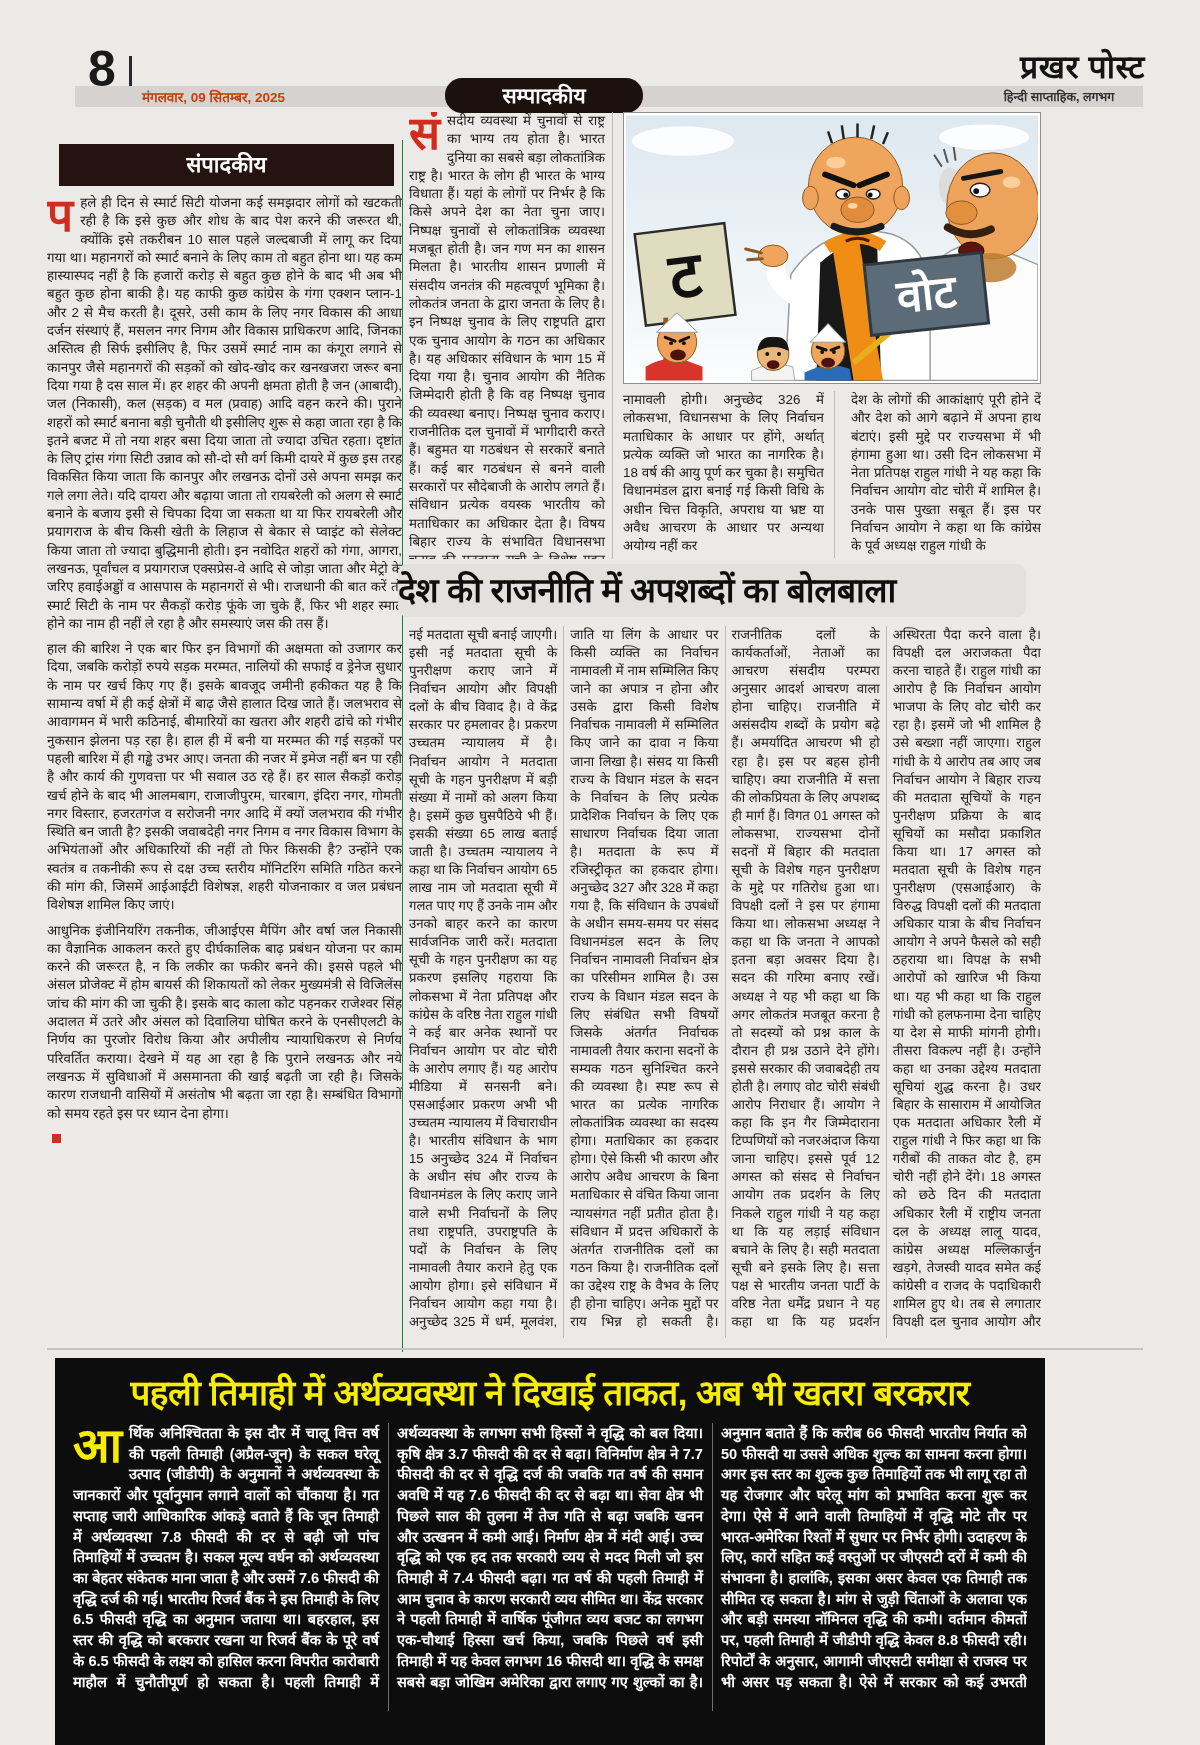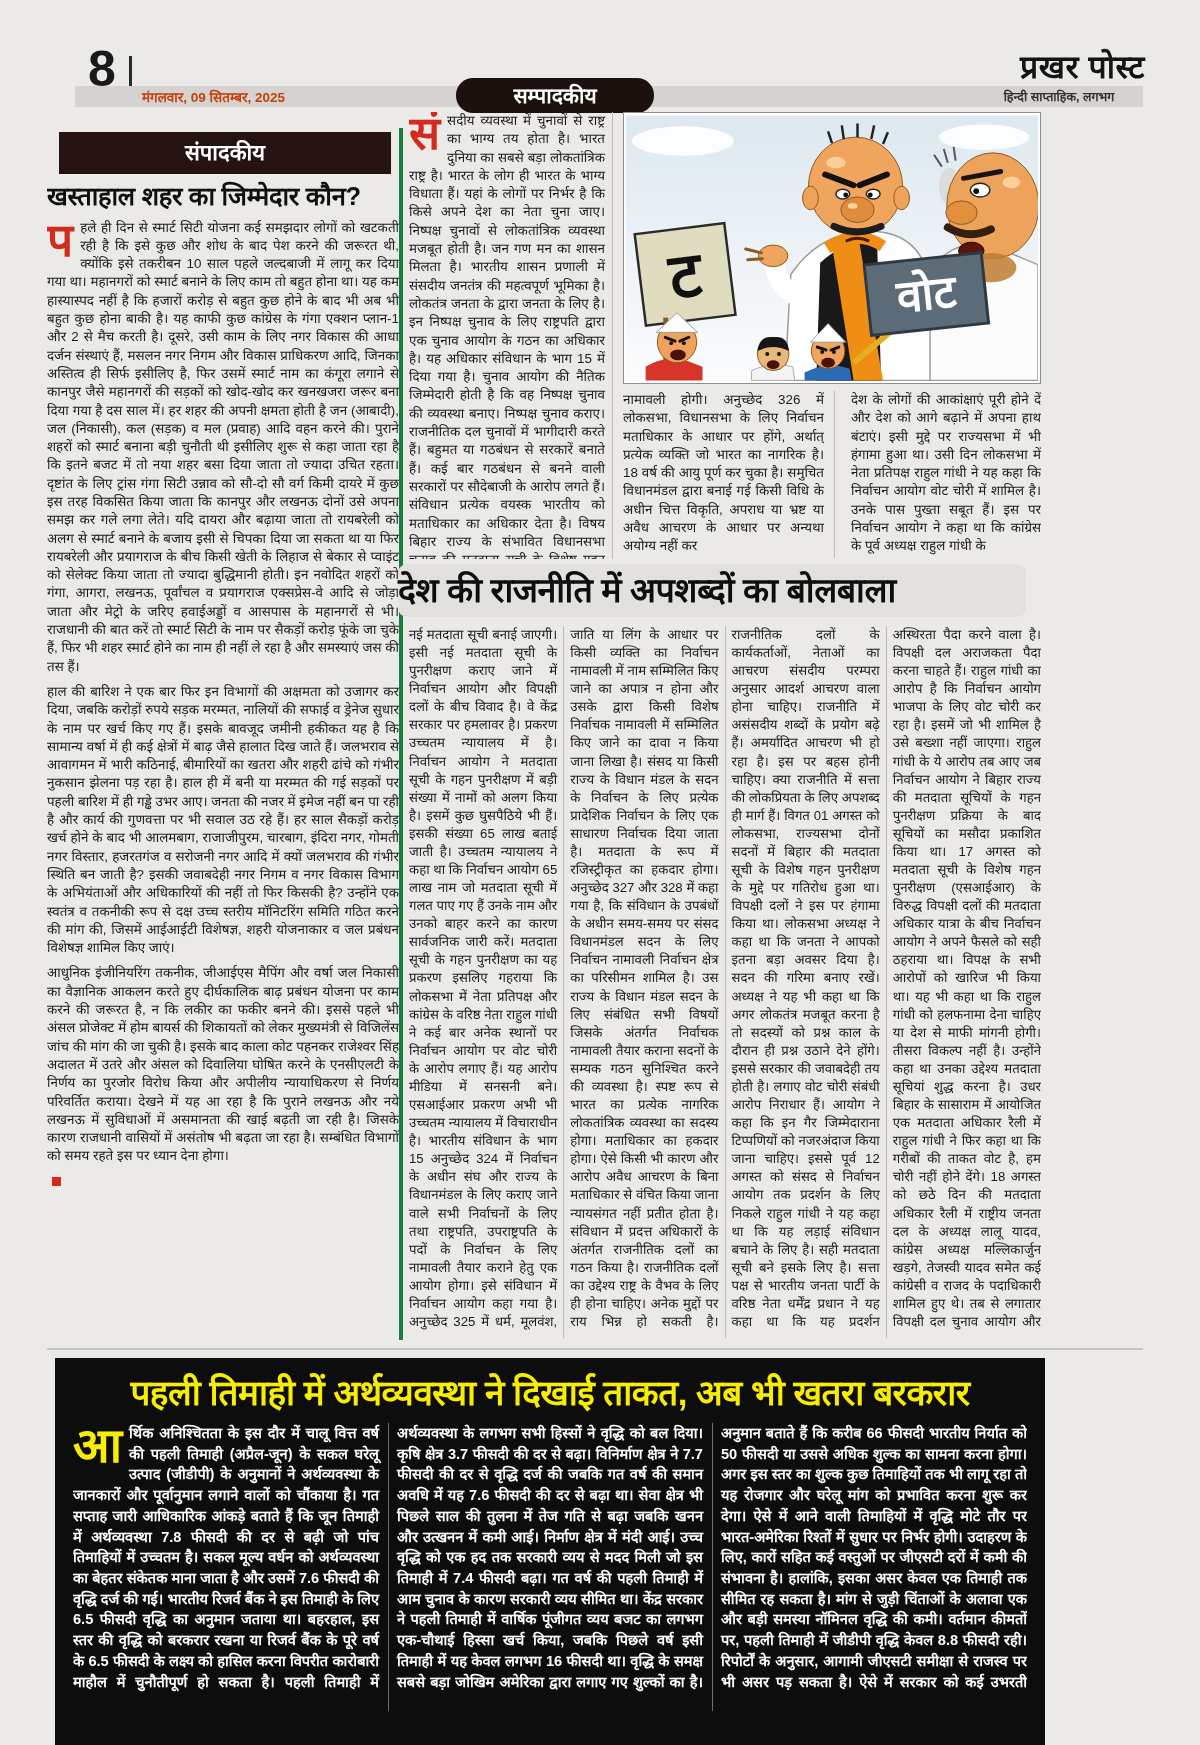--- a/index.html
+++ b/index.html
@@ -3,28 +3,28 @@
 <meta charset="utf-8">
 <style>
   html,body{margin:0;padding:0;background:#d8d6d4;}
   .page{position:relative;width:1200px;height:1745px;margin:0 auto;background:#eceae7;
         font-family:"Liberation Sans","DejaVu Sans",sans-serif;color:#1b1b1b;overflow:hidden;}
   
   .page-num{position:absolute;left:88px;top:44px;font-size:50px;font-weight:bold;color:#1a1a1a;line-height:1;}
   .num-bar{position:absolute;left:129px;top:56px;width:3px;height:46px;background:#2a2a2a;}
   .gray-band{position:absolute;left:75px;top:86px;width:1068px;height:21px;background:#d5d2cf;}
   .page-date{position:absolute;left:142px;top:88px;font-size:13.5px;font-weight:bold;color:#c2410c;}
-  .section-pill{position:absolute;left:456px;top:78px;width:198px;height:35px;background:#1d110d;color:#fff;
+  .section-pill{position:absolute;left:445px;top:78px;width:198px;height:35px;background:#1d110d;color:#fff;
         border-radius:17px;text-align:center;line-height:35px;font-size:21px;font-weight:bold;}
   .masthead-title{position:absolute;left:960px;top:44px;width:185px;text-align:right;
         font-size:32px;font-weight:700;color:#141414;letter-spacing:.5px;}
   .masthead-sub{position:absolute;left:975px;top:88px;width:168px;text-align:center;
         font-size:12.5px;font-weight:bold;color:#333;}
   
-  .editorial{position:absolute;left:47px;top:128px;width:356px;height:1212px;border-right:4px solid #15803d;
+  .editorial{position:absolute;left:47px;top:140px;width:356px;height:1212px;border-right:1px solid #15803d;
         box-sizing:border-box;overflow:hidden;}
   .ed-label-box{margin:4px 8px 8px 12px;height:42px;background:#241310;color:#fff;text-align:center;
         line-height:42px;font-size:22px;font-weight:bold;}
   .ed-headline{margin:2px 0 8px 0;font-size:25.5px;line-height:1.12;font-weight:900;color:#101010;
         letter-spacing:-.3px;}
   .body-text{font-size:13.4px;line-height:1.365;text-align:justify;color:#1c1c1c;}
   .body-text p{margin:0 0 7px 0;}
   .dropcap{float:left;font-weight:bold;line-height:.82;margin:3px 7px 0 0;}
   .dropcap.red{color:#d22c1f;font-size:46px;}
   .dropcap.yellow{color:#f7ed00;font-size:48px;}
@@ -63,21 +63,20 @@
   <div class="page-num">8</div>
   <div class="num-bar"></div>
   <div class="gray-band"></div>
   <div class="page-date">मंगलवार, 09 सितम्बर, 2025</div>
   <div class="section-pill">सम्पादकीय</div>
   <div class="masthead-title">प्रखर पोस्ट</div>
   <div class="masthead-sub">हिन्दी साप्ताहिक, लगभग</div>
 
   <div class="editorial">
     <div class="ed-label-box">संपादकीय</div>
-    <div class="ed-headline">खस्ताहाल शहर का जिम्मेदार कौन?</div>
     <div class="body-text">
       <span class="dropcap red">प</span>
       <span><p>हले ही दिन से स्मार्ट सिटी योजना कई समझदार लोगों को खटकती रही है कि इसे कुछ और शोध के बाद पेश करने की जरूरत थी, क्योंकि इसे तकरीबन 10 साल पहले जल्दबाजी में लागू कर दिया गया था। महानगरों को स्मार्ट बनाने के लिए काम तो बहुत होना था। यह कम हास्यास्पद नहीं है कि हजारों करोड़ से बहुत कुछ होने के बाद भी अब भी बहुत कुछ होना बाकी है। यह काफी कुछ कांग्रेस के गंगा एक्शन प्लान-1 और 2 से मैच करती है। दूसरे, उसी काम के लिए नगर विकास की आधा दर्जन संस्थाएं हैं, मसलन नगर निगम और विकास प्राधिकरण आदि, जिनका अस्तित्व ही सिर्फ इसीलिए है, फिर उसमें स्मार्ट नाम का कंगूरा लगाने से कानपुर जैसे महानगरों की सड़कों को खोद-खोद कर खनखजरा जरूर बना दिया गया है दस साल में। हर शहर की अपनी क्षमता होती है जन (आबादी), जल (निकासी), कल (सड़क) व मल (प्रवाह) आदि वहन करने की। पुराने शहरों को स्मार्ट बनाना बड़ी चुनौती थी इसीलिए शुरू से कहा जाता रहा है कि इतने बजट में तो नया शहर बसा दिया जाता तो ज्यादा उचित रहता। दृष्टांत के लिए ट्रांस गंगा सिटी उन्नाव को सौ-दो सौ वर्ग किमी दायरे में कुछ इस तरह विकसित किया जाता कि कानपुर और लखनऊ दोनों उसे अपना समझ कर गले लगा लेते। यदि दायरा और बढ़ाया जाता तो रायबरेली को अलग से स्मार्ट बनाने के बजाय इसी से चिपका दिया जा सकता था या फिर रायबरेली और प्रयागराज के बीच किसी खेती के लिहाज से बेकार से प्वाइंट को सेलेक्ट किया जाता तो ज्यादा बुद्धिमानी होती। इन नवोदित शहरों को गंगा, आगरा, लखनऊ, पूर्वांचल व प्रयागराज एक्सप्रेस-वे आदि से जोड़ा जाता और मेट्रो के जरिए हवाईअड्डों व आसपास के महानगरों से भी। राजधानी की बात करें तो स्मार्ट सिटी के नाम पर सैकड़ों करोड़ फूंके जा चुके हैं, फिर भी शहर स्मार्ट होने का नाम ही नहीं ले रहा है और समस्याएं जस की तस हैं।</p><p>हाल की बारिश ने एक बार फिर इन विभागों की अक्षमता को उजागर कर दिया, जबकि करोड़ों रुपये सड़क मरम्मत, नालियों की सफाई व ड्रेनेज सुधार के नाम पर खर्च किए गए हैं। इसके बावजूद जमीनी हकीकत यह है कि सामान्य वर्षा में ही कई क्षेत्रों में बाढ़ जैसे हालात दिख जाते हैं। जलभराव से आवागमन में भारी कठिनाई, बीमारियों का खतरा और शहरी ढांचे को गंभीर नुकसान झेलना पड़ रहा है। हाल ही में बनी या मरम्मत की गई सड़कों पर पहली बारिश में ही गड्ढे उभर आए। जनता की नजर में इमेज नहीं बन पा रही है और कार्य की गुणवत्ता पर भी सवाल उठ रहे हैं। हर साल सैकड़ों करोड़ खर्च होने के बाद भी आलमबाग, राजाजीपुरम, चारबाग, इंदिरा नगर, गोमती नगर विस्तार, हजरतगंज व सरोजनी नगर आदि में क्यों जलभराव की गंभीर स्थिति बन जाती है? इसकी जवाबदेही नगर निगम व नगर विकास विभाग के अभियंताओं और अधिकारियों की नहीं तो फिर किसकी है? उन्होंने एक स्वतंत्र व तकनीकी रूप से दक्ष उच्च स्तरीय मॉनिटरिंग समिति गठित करने की मांग की, जिसमें आईआईटी विशेषज्ञ, शहरी योजनाकार व जल प्रबंधन विशेषज्ञ शामिल किए जाएं।</p><p>आधुनिक इंजीनियरिंग तकनीक, जीआईएस मैपिंग और वर्षा जल निकासी का वैज्ञानिक आकलन करते हुए दीर्घकालिक बाढ़ प्रबंधन योजना पर काम करने की जरूरत है, न कि लकीर का फकीर बनने की। इससे पहले भी अंसल प्रोजेक्ट में होम बायर्स की शिकायतों को लेकर मुख्यमंत्री से विजिलेंस जांच की मांग की जा चुकी है। इसके बाद काला कोट पहनकर राजेश्वर सिंह अदालत में उतरे और अंसल को दिवालिया घोषित करने के एनसीएलटी के निर्णय का पुरजोर विरोध किया और अपीलीय न्यायाधिकरण से निर्णय परिवर्तित कराया। देखने में यह आ रहा है कि पुराने लखनऊ और नये लखनऊ में सुविधाओं में असमानता की खाई बढ़ती जा रही है। जिसके कारण राजधानी वासियों में असंतोष भी बढ़ता जा रहा है। सम्बंधित विभागों को समय रहते इस पर ध्यान देना होगा।</p></span>
       <span class="endmark red"></span>
     </div>
   </div>
 
   <div class="pol-col-a body-text">
     <span class="dropcap red">सं</span>
     <span>सदीय व्यवस्था में चुनावों से राष्ट्र का भाग्य तय होता है। भारत दुनिया का सबसे बड़ा लोकतांत्रिक राष्ट्र है। भारत के लोग ही भारत के भाग्य विधाता हैं। यहां के लोगों पर निर्भर है कि किसे अपने देश का नेता चुना जाए। निष्पक्ष चुनावों से लोकतांत्रिक व्यवस्था मजबूत होती है। जन गण मन का शासन मिलता है। भारतीय शासन प्रणाली में संसदीय जनतंत्र की महत्वपूर्ण भूमिका है। लोकतंत्र जनता के द्वारा जनता के लिए है। इन निष्पक्ष चुनाव के लिए राष्ट्रपति द्वारा एक चुनाव आयोग के गठन का अधिकार है। यह अधिकार संविधान के भाग 15 में दिया गया है। चुनाव आयोग की नैतिक जिम्मेदारी होती है कि वह निष्पक्ष चुनाव की व्यवस्था बनाए। निष्पक्ष चुनाव कराए। राजनीतिक दल चुनावों में भागीदारी करते हैं। बहुमत या गठबंधन से सरकारें बनाते हैं। कई बार गठबंधन से बनने वाली सरकारों पर सौदेबाजी के आरोप लगते हैं। संविधान प्रत्येक वयस्क भारतीय को मताधिकार का अधिकार देता है। विषय बिहार राज्य के संभावित विधानसभा चुनाव की मतदाता सूची के विशेष गहन पुनरीक्षण (एसआईआर) से संबंधित है। निर्वाचन आयोग द्वारा मतदाता सूची का विशेष गहन पुनरीक्षण कर</span>

